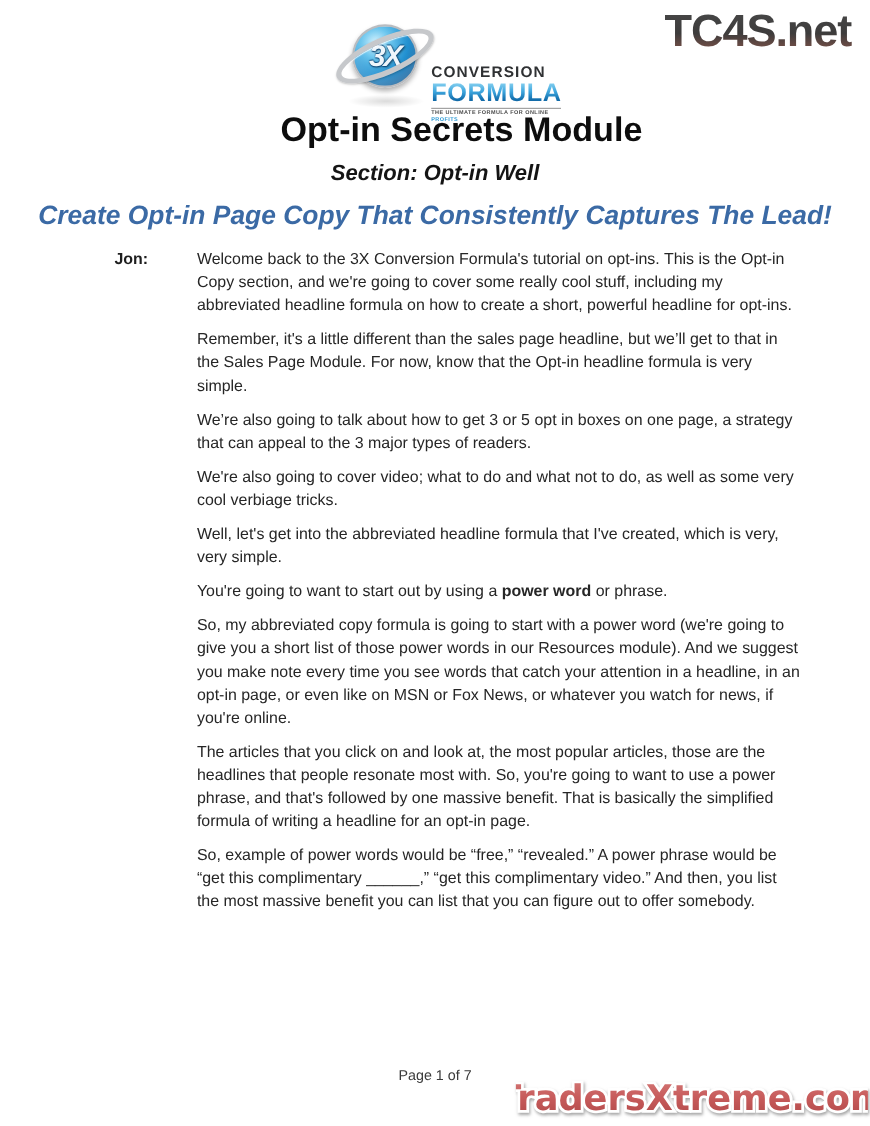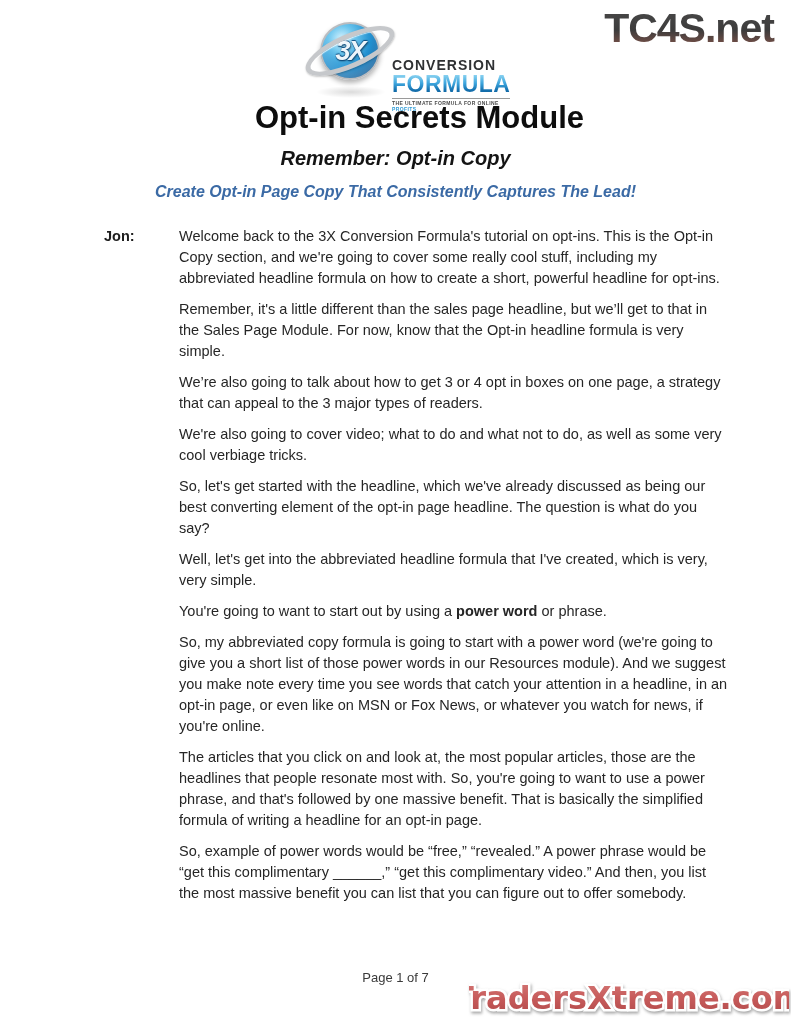--- a/index.html
+++ b/index.html
@@ -44,21 +44,21 @@
 
   
   .tc4s { position:absolute; top:0px; right:2px; }
 
   
   .title   { position:absolute; top:100px; left:0; width:100%; text-align:center;
              font-size:31px; font-weight:bold; color:#0d0d0d; letter-spacing:0;margin-left:24px; }
   .section { position:absolute; top:147px; left:0; width:100%; text-align:center;
              font-size:20px; font-weight:bold; font-style:italic; color:#141414; }
   .lead    { position:absolute; top:183px; left:0; width:100%; text-align:center;
-             font-size:16px; font-weight:bold; font-style:italic; }
+             font-size:24px; font-weight:bold; font-style:italic; }
 
   
   .transcript { position:absolute; top:226px; left:104px; width:625px; display:flex; }
   .speaker { width:75px; flex:0 0 auto; font-weight:bold; font-size:14.5px; line-height:21px; color:#1e1e1e; }
   .paras { width:550px; font-size:14.5px; line-height:21px; color:#262626; text-align:left; }
   .paras p { margin:0; }
   .paras p + p { margin-top:10px; }
 
   
   .dlsub { position:absolute; left:252px; top:477px; width:300px; height:60px; z-index:5;
@@ -98,31 +98,30 @@
       <linearGradient id="g-tc4s" x1="0" y1="0" x2="0" y2="1">
         <stop offset="0" stop-color="#4a4a4a"></stop>
         <stop offset="0.55" stop-color="#3d3c3c"></stop>
         <stop offset="1" stop-color="#8d584c"></stop>
       </linearGradient>
     </defs>
     <text x="100" y="42" text-anchor="middle" font-family="Liberation Sans, sans-serif" font-weight="bold" font-size="41" letter-spacing="-1" fill="url(#g-tc4s)">TC4S.net</text>
   </svg>
 
   <div class="title">Opt-in Secrets Module</div>
-  <div class="section">Remember: Opt-in Copy</div>
+  <div class="section">Section: Opt-in Well</div>
   <div class="lead" style="color: rgb(59, 106, 165);">Create Opt-in Page Copy That Consistently Captures The Lead!</div>
 
   <div class="transcript">
     <div class="speaker">Jon:</div>
     <div class="paras">
         <p><span>Welcome back to the 3X Conversion Formula's tutorial on opt-ins. This is the Opt-in Copy section, and we're going to cover some really cool stuff, including my abbreviated headline formula on how to create a short, powerful headline for opt-ins.</span></p>
         <p><span>Remember, it's a little different than the sales page headline, but we’ll get to that in the Sales Page Module.  For now, know that the Opt-in headline formula is very simple.</span></p>
-        <p><span>We’re also going to talk about how to get 3 or 4 opt in boxes on one page, a strategy that can appeal to the 3 major types of readers.</span></p>
+        <p><span>We’re also going to talk about how to get 3 or 5 opt in boxes on one page, a strategy that can appeal to the 3 major types of readers.</span></p>
         <p><span>We're also going to cover video; what to do and what not to do, as well as some very cool verbiage tricks.</span></p>
-        <p><span>So, let's get started with the headline, which we've already discussed as being our best converting element of the opt-in page headline. The question is what do you say?</span></p>
         <p><span>Well, let's get into the abbreviated headline formula that I've created, which is very, very simple.</span></p>
         <p><span>You're going to want to start out by using a </span><span style="font-weight: 700;">power word</span><span> or phrase.</span></p>
         <p><span>So, my abbreviated copy formula is going to start with a power word (we're going to give you a short list of those power words in our Resources module). And we suggest you make note every time you see words that catch your attention in a headline, in an opt-in page, or even like on MSN or Fox News, or whatever you watch for news, if you're online.</span></p>
         <p><span>The articles that you click on and look at, the most popular articles, those are the headlines that people resonate most with. So, you're going to want to use a power phrase, and that's followed by </span><span style="font-weight: 400;">one massive benefit</span><span>. That is basically the simplified formula of writing a headline for an opt-in page.</span></p>
         <p><span>So, example of power words would be “free,” “revealed.” A power phrase would be “get this complimentary ______,” “get this complimentary video.” And then, you list the most massive benefit you can list that you can figure out to offer somebody.</span></p>
       </div>
   </div>
 
 
   <div class="page-num">Page 1 of 7</div>

